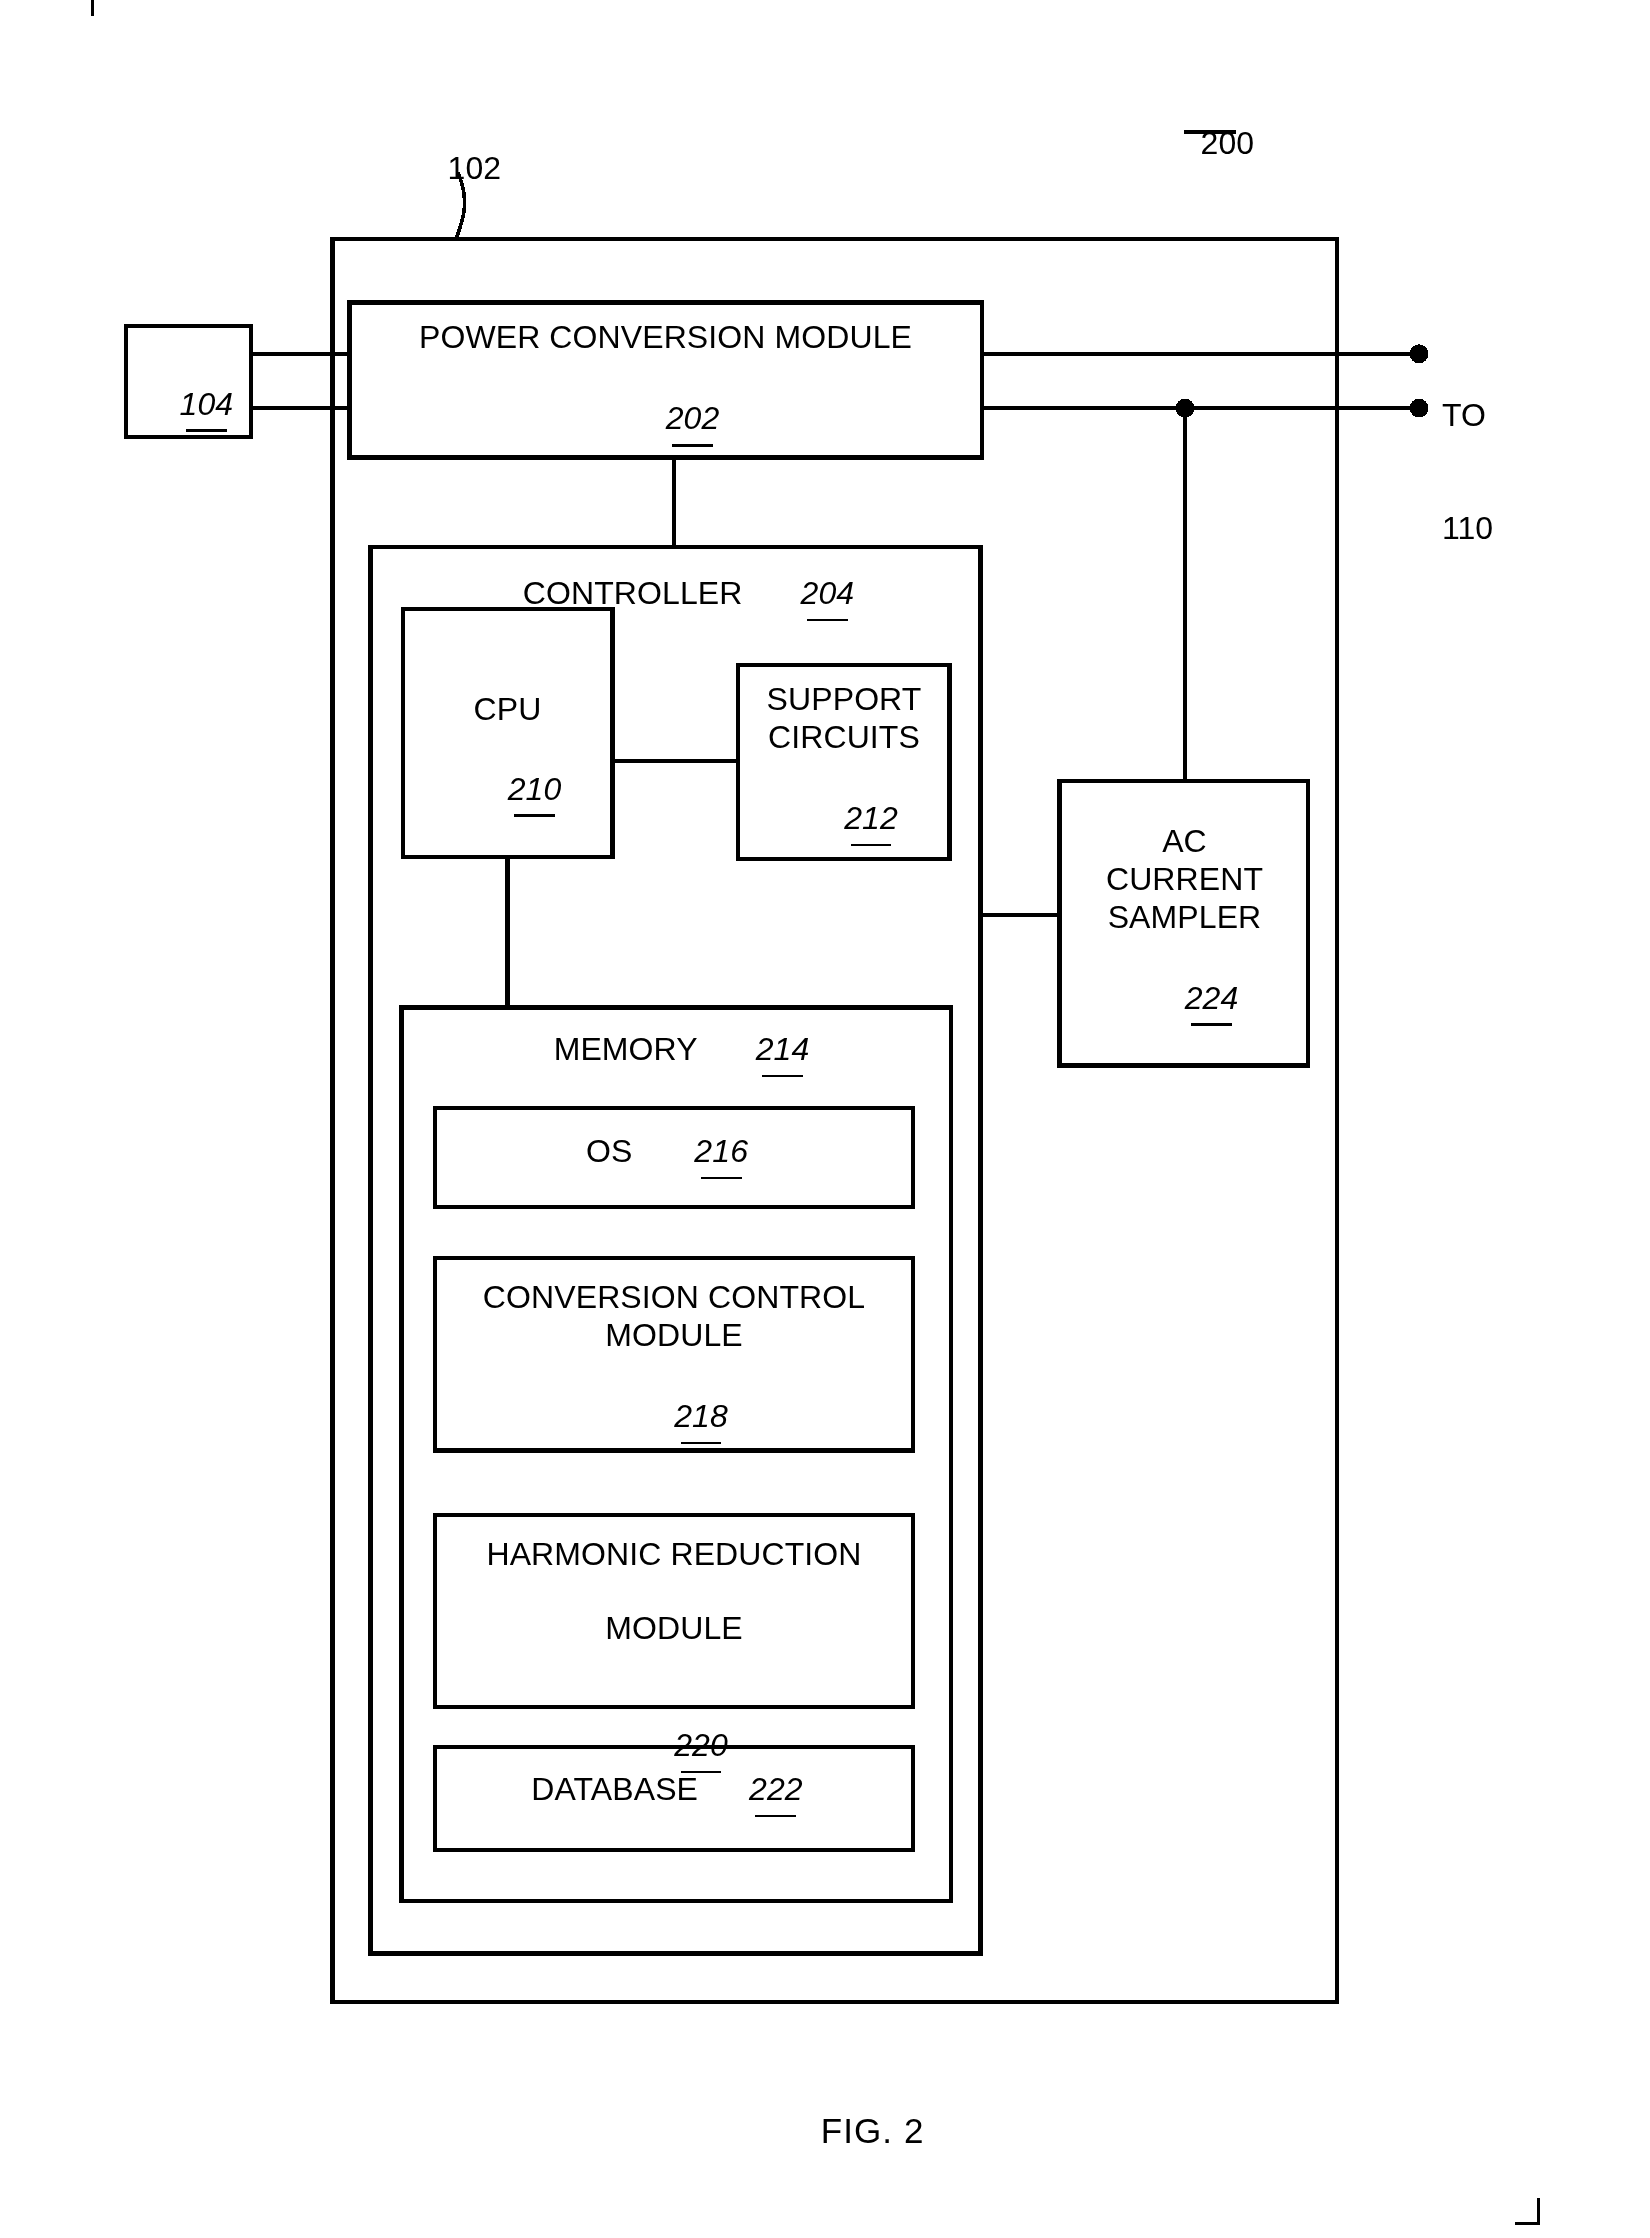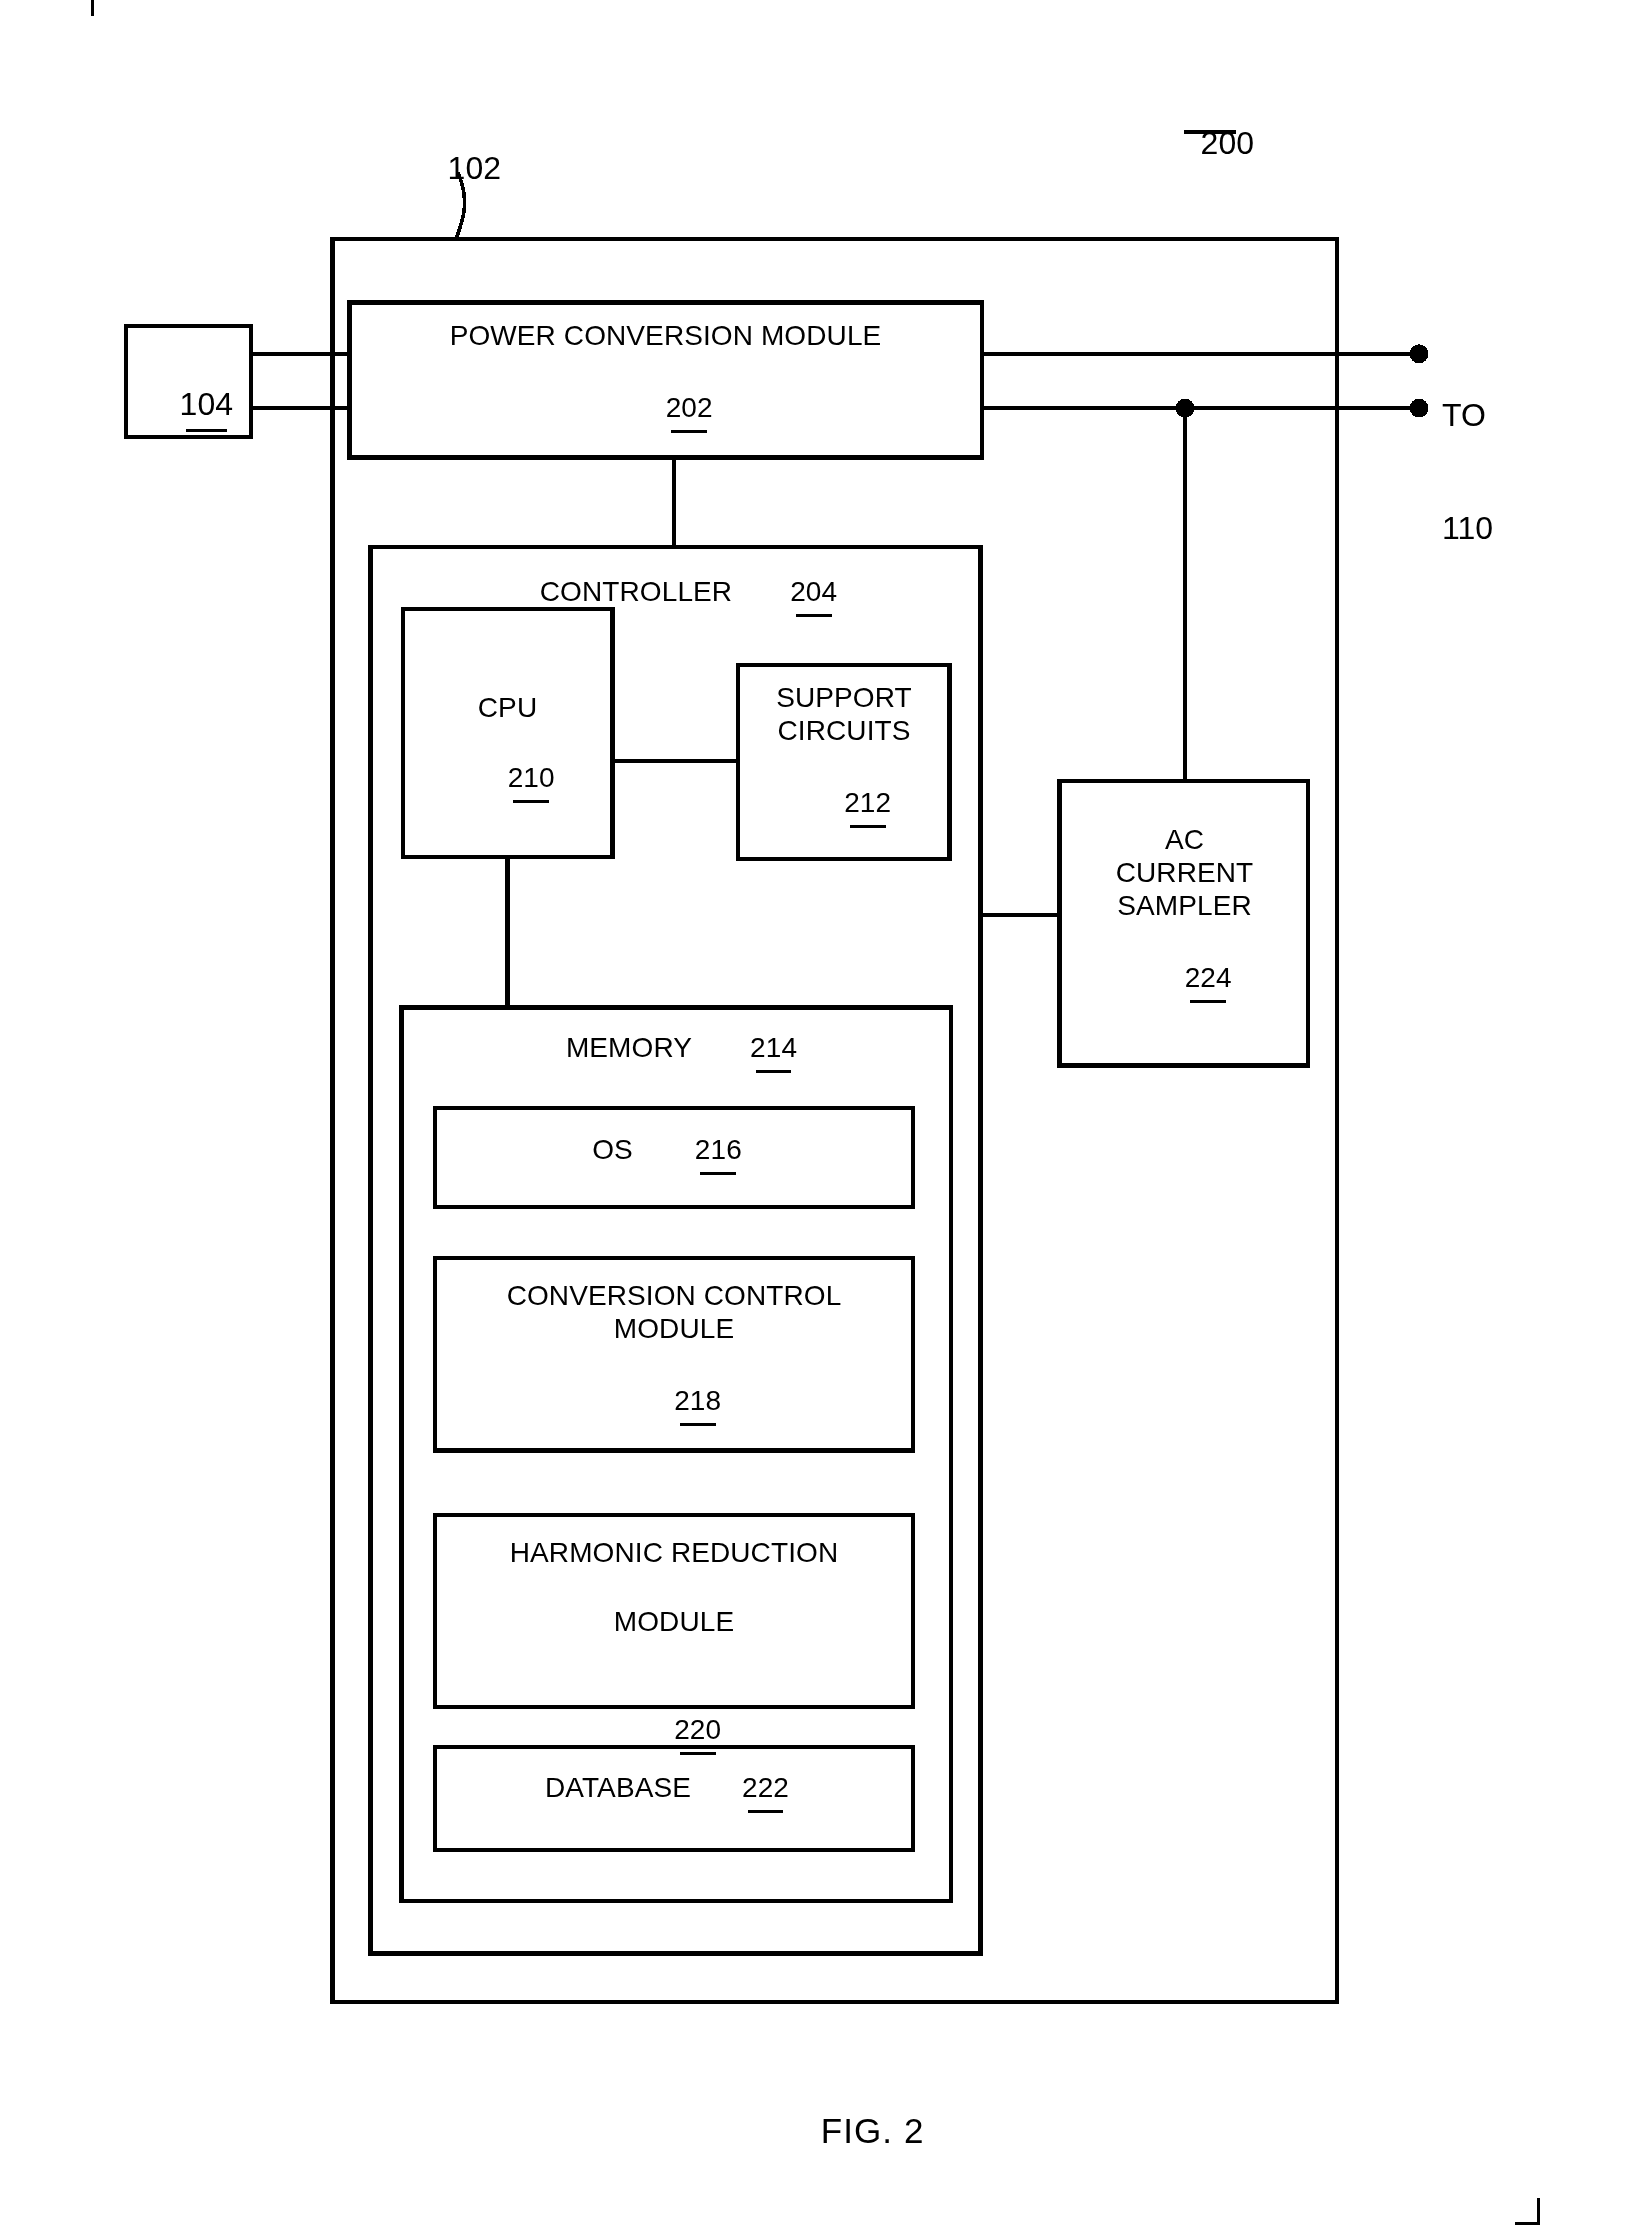--- a/index.html
+++ b/index.html
@@ -29,37 +29,38 @@
   }
   .lbl {
     position: absolute;
     font-family: "Liberation Sans", sans-serif;
     color: #000;
     white-space: pre;
     line-height: 1.18;
     text-align: center;
   }
   .t-box {
-    font-size: 28px;
+    font-size: 32px;
     letter-spacing: 0.1px;
   }
   .t-ref {
     font-size: 32px;
   }
   .t-corner {
     font-size: 32px;
     text-align: left;
   }
   .t-fig {
     font-size: 35px;
     letter-spacing: 1.1px;
   }
   .underline-ref {
     display: inline-block;
     position: relative;
+    font-style: italic;
   }
   .underline-ref::after {
     content: "";
     position: absolute;
     left: 12%;
     right: 12%;
     bottom: -8.7px;
     height: 2.9px;
     background: #000;
   }

